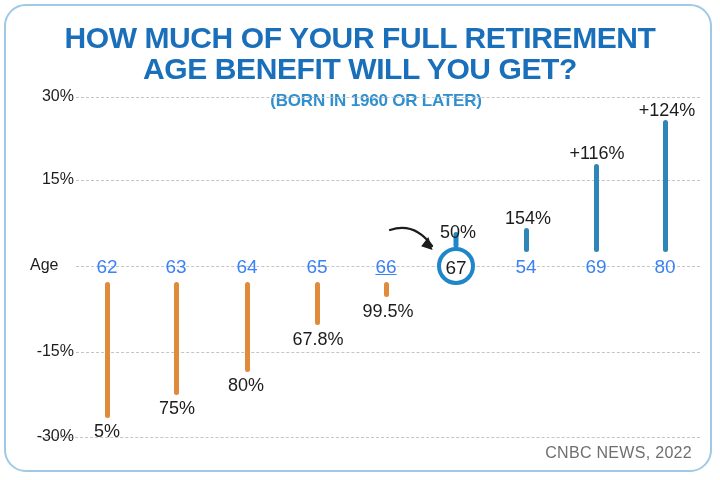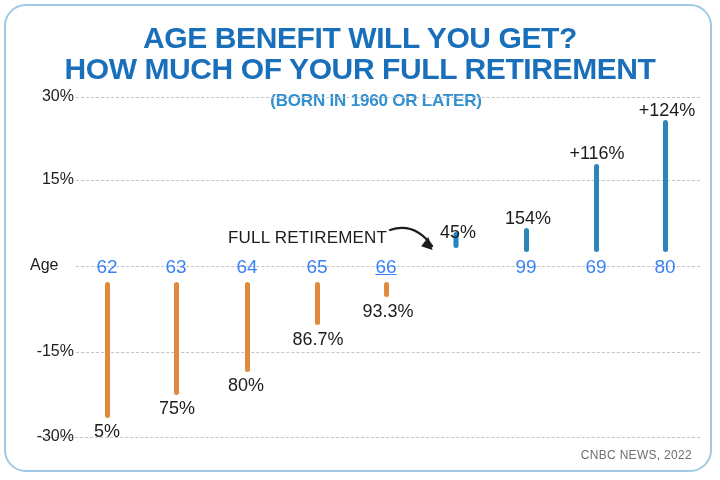--- a/index.html
+++ b/index.html
@@ -148,35 +148,35 @@
     border-radius: 2.5px;
     transform: translateX(-50%);
   }
 
   
   .credit {
     position: absolute;
     right: 28px;
     bottom: 18px;
     color: #6f6f6f;
-    font-size: 12px;
+    font-size: 16px;
     letter-spacing: 0.3px;
     white-space: nowrap;
     margin-left: 31px;
   }
 </style>
 </head>
 <body>
 
 <div id="screenshot">
   <div class="card-frame"></div>
 
   <div class="title-block">
+    <div class="title-line">HOW MUCH OF YOUR FULL RETIREMENT</div>
     <div class="title-line">AGE BENEFIT WILL YOU GET?</div>
-    <div class="title-line">HOW MUCH OF YOUR FULL RETIREMENT</div>
     <div class="subtitle-line">(BORN IN 1960 OR LATER)</div>
   </div>
 
   <div class="plot">
 
     <div class="gridline" style="left:76px; top:97px; width:624px;"></div>
     <div class="gridline" style="left:76px; top:180px; width:624px;"></div>
     <div class="gridline" style="left:76px; top:266px; width:624px;"></div>
     <div class="gridline" style="left:76px; top:352px; width:624px;"></div>
     <div class="gridline" style="left:40px; top:437px; width:660px;"></div>
@@ -194,36 +194,38 @@
     <div class="age-label" style="left:176px; top:256px;">63</div>
     <div class="bar down" style="left:173.5px; top:282px; height:113px;"></div>
     <div class="value-label" style="left:177px; top:398px;">75%</div>
 
     <div class="age-label" style="left:247px; top:256px;">64</div>
     <div class="bar down" style="left:244.5px; top:282px; height:90px;"></div>
     <div class="value-label" style="left:246px; top:375px;">80%</div>
 
     <div class="age-label" style="left:317px; top:256px;">65</div>
     <div class="bar down" style="left:314.5px; top:282px; height:43px;"></div>
-    <div class="value-label" style="left:318px; top:329px;">86.7%</div>
+    <div class="value-label" style="left:318px; top:329px;">67.8%</div>
 
     <div class="age-label" style="left:386px; top:256px;text-decoration:underline;">66</div>
     <div class="bar down" style="left:383.5px; top:282px; height:15px;"></div>
-    <div class="value-label" style="left:388px; top:301px;">93.3%</div>
+    <div class="value-label" style="left:388px; top:301px;">99.5%</div>
 
     <div class="fr-stem" style="left:456px; top:232px; height:16px;"></div>
-    <div class="value-label" style="left:458px; top:222px;">45%</div>
-
-    <div class="annot-text" style="left:228px; top:228px;">FULL RETIREMENT</div>
+    <div class="fr-circle" style="left:456px; top:247px;">
+      <div class="fr-circle-text">67</div>
+    </div>
+    <div class="value-label" style="left:458px; top:222px;">50%</div>
+
     <svg class="annot-arrow" viewBox="0 0 60 36">
       <path d="M2 8 C 20 2, 34 10, 44 24" stroke="#1c1c1c" stroke-width="2.2" fill="none" stroke-linecap="round"></path>
       <path d="M38 16 L46 27 L34 27 Z" fill="#1c1c1c" transform="rotate(18 42 23)"></path>
     </svg>
 
-    <div class="age-label" style="left:526px; top:256px;">99</div>
+    <div class="age-label" style="left:526px; top:256px;">54</div>
     <div class="bar up" style="left:523.5px; top:228px; height:24px;"></div>
     <div class="value-label" style="left:528px; top:208px;">154%</div>
 
     <div class="age-label" style="left:596px; top:256px;">69</div>
     <div class="bar up" style="left:593.5px; top:164px; height:88px;"></div>
     <div class="value-label" style="left:597px; top:143px;">+116%</div>
 
     <div class="age-label" style="left:665px; top:256px;">80</div>
     <div class="bar up" style="left:662.5px; top:120px; height:132px;"></div>
     <div class="value-label" style="left:667px; top:100px;">+124%</div>

